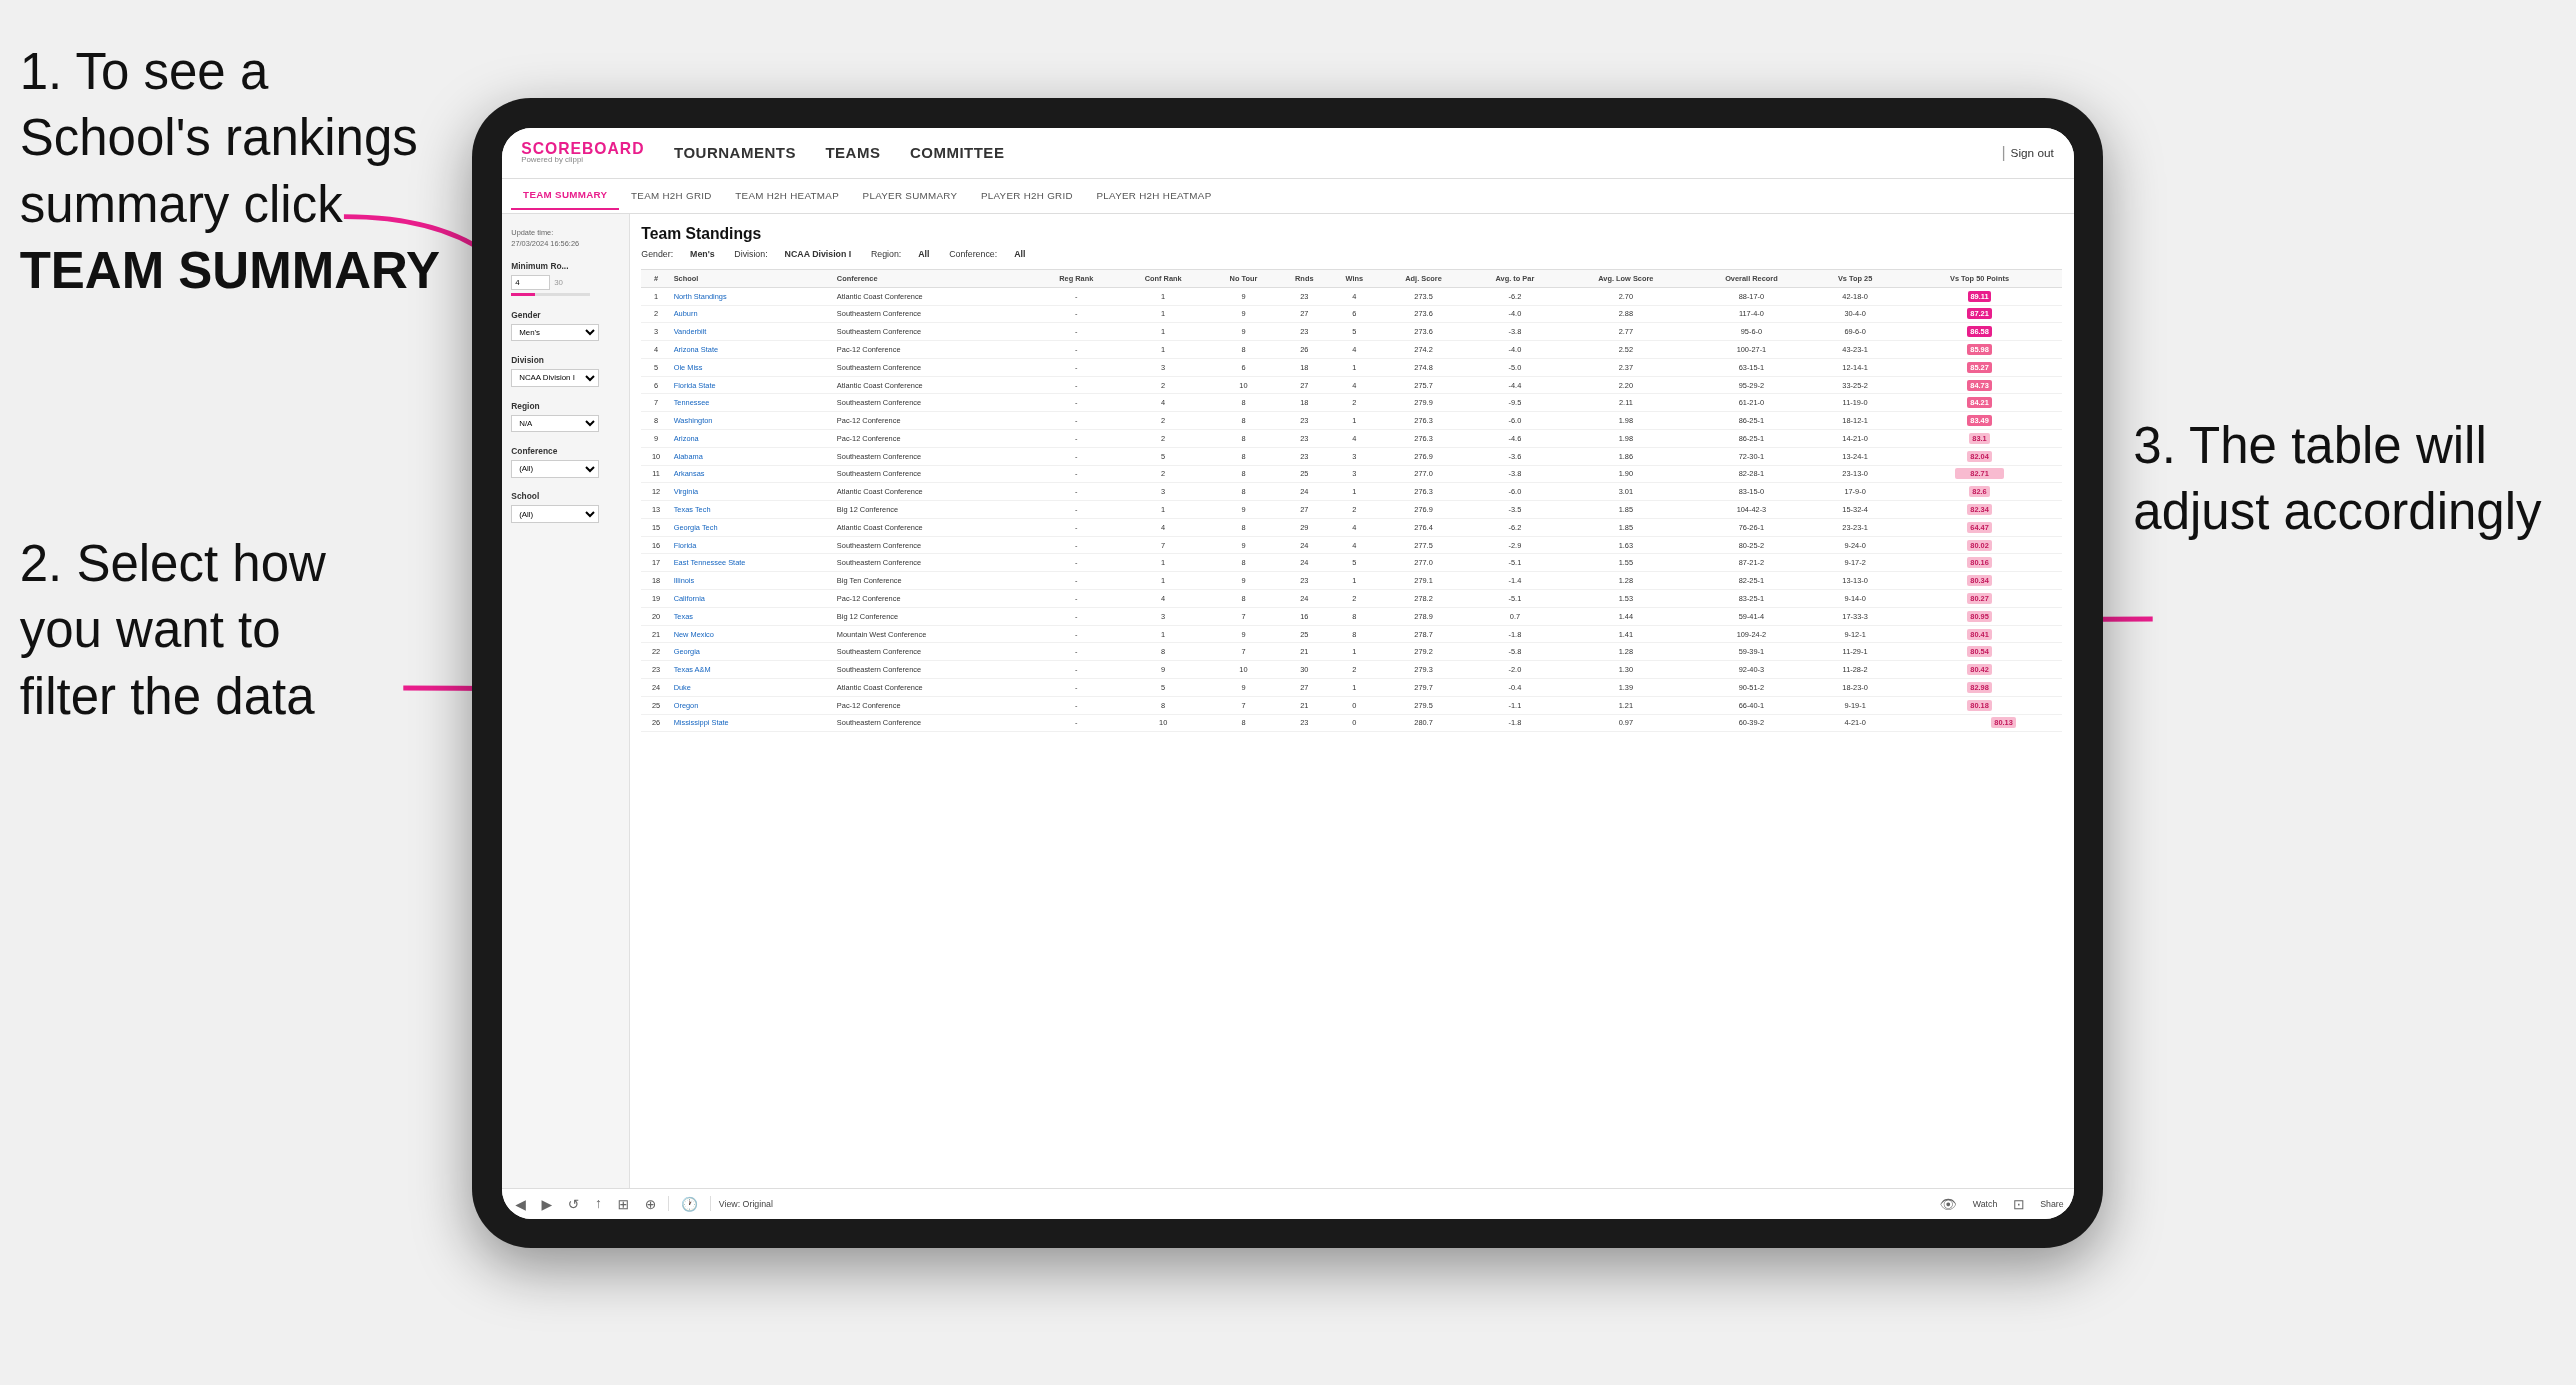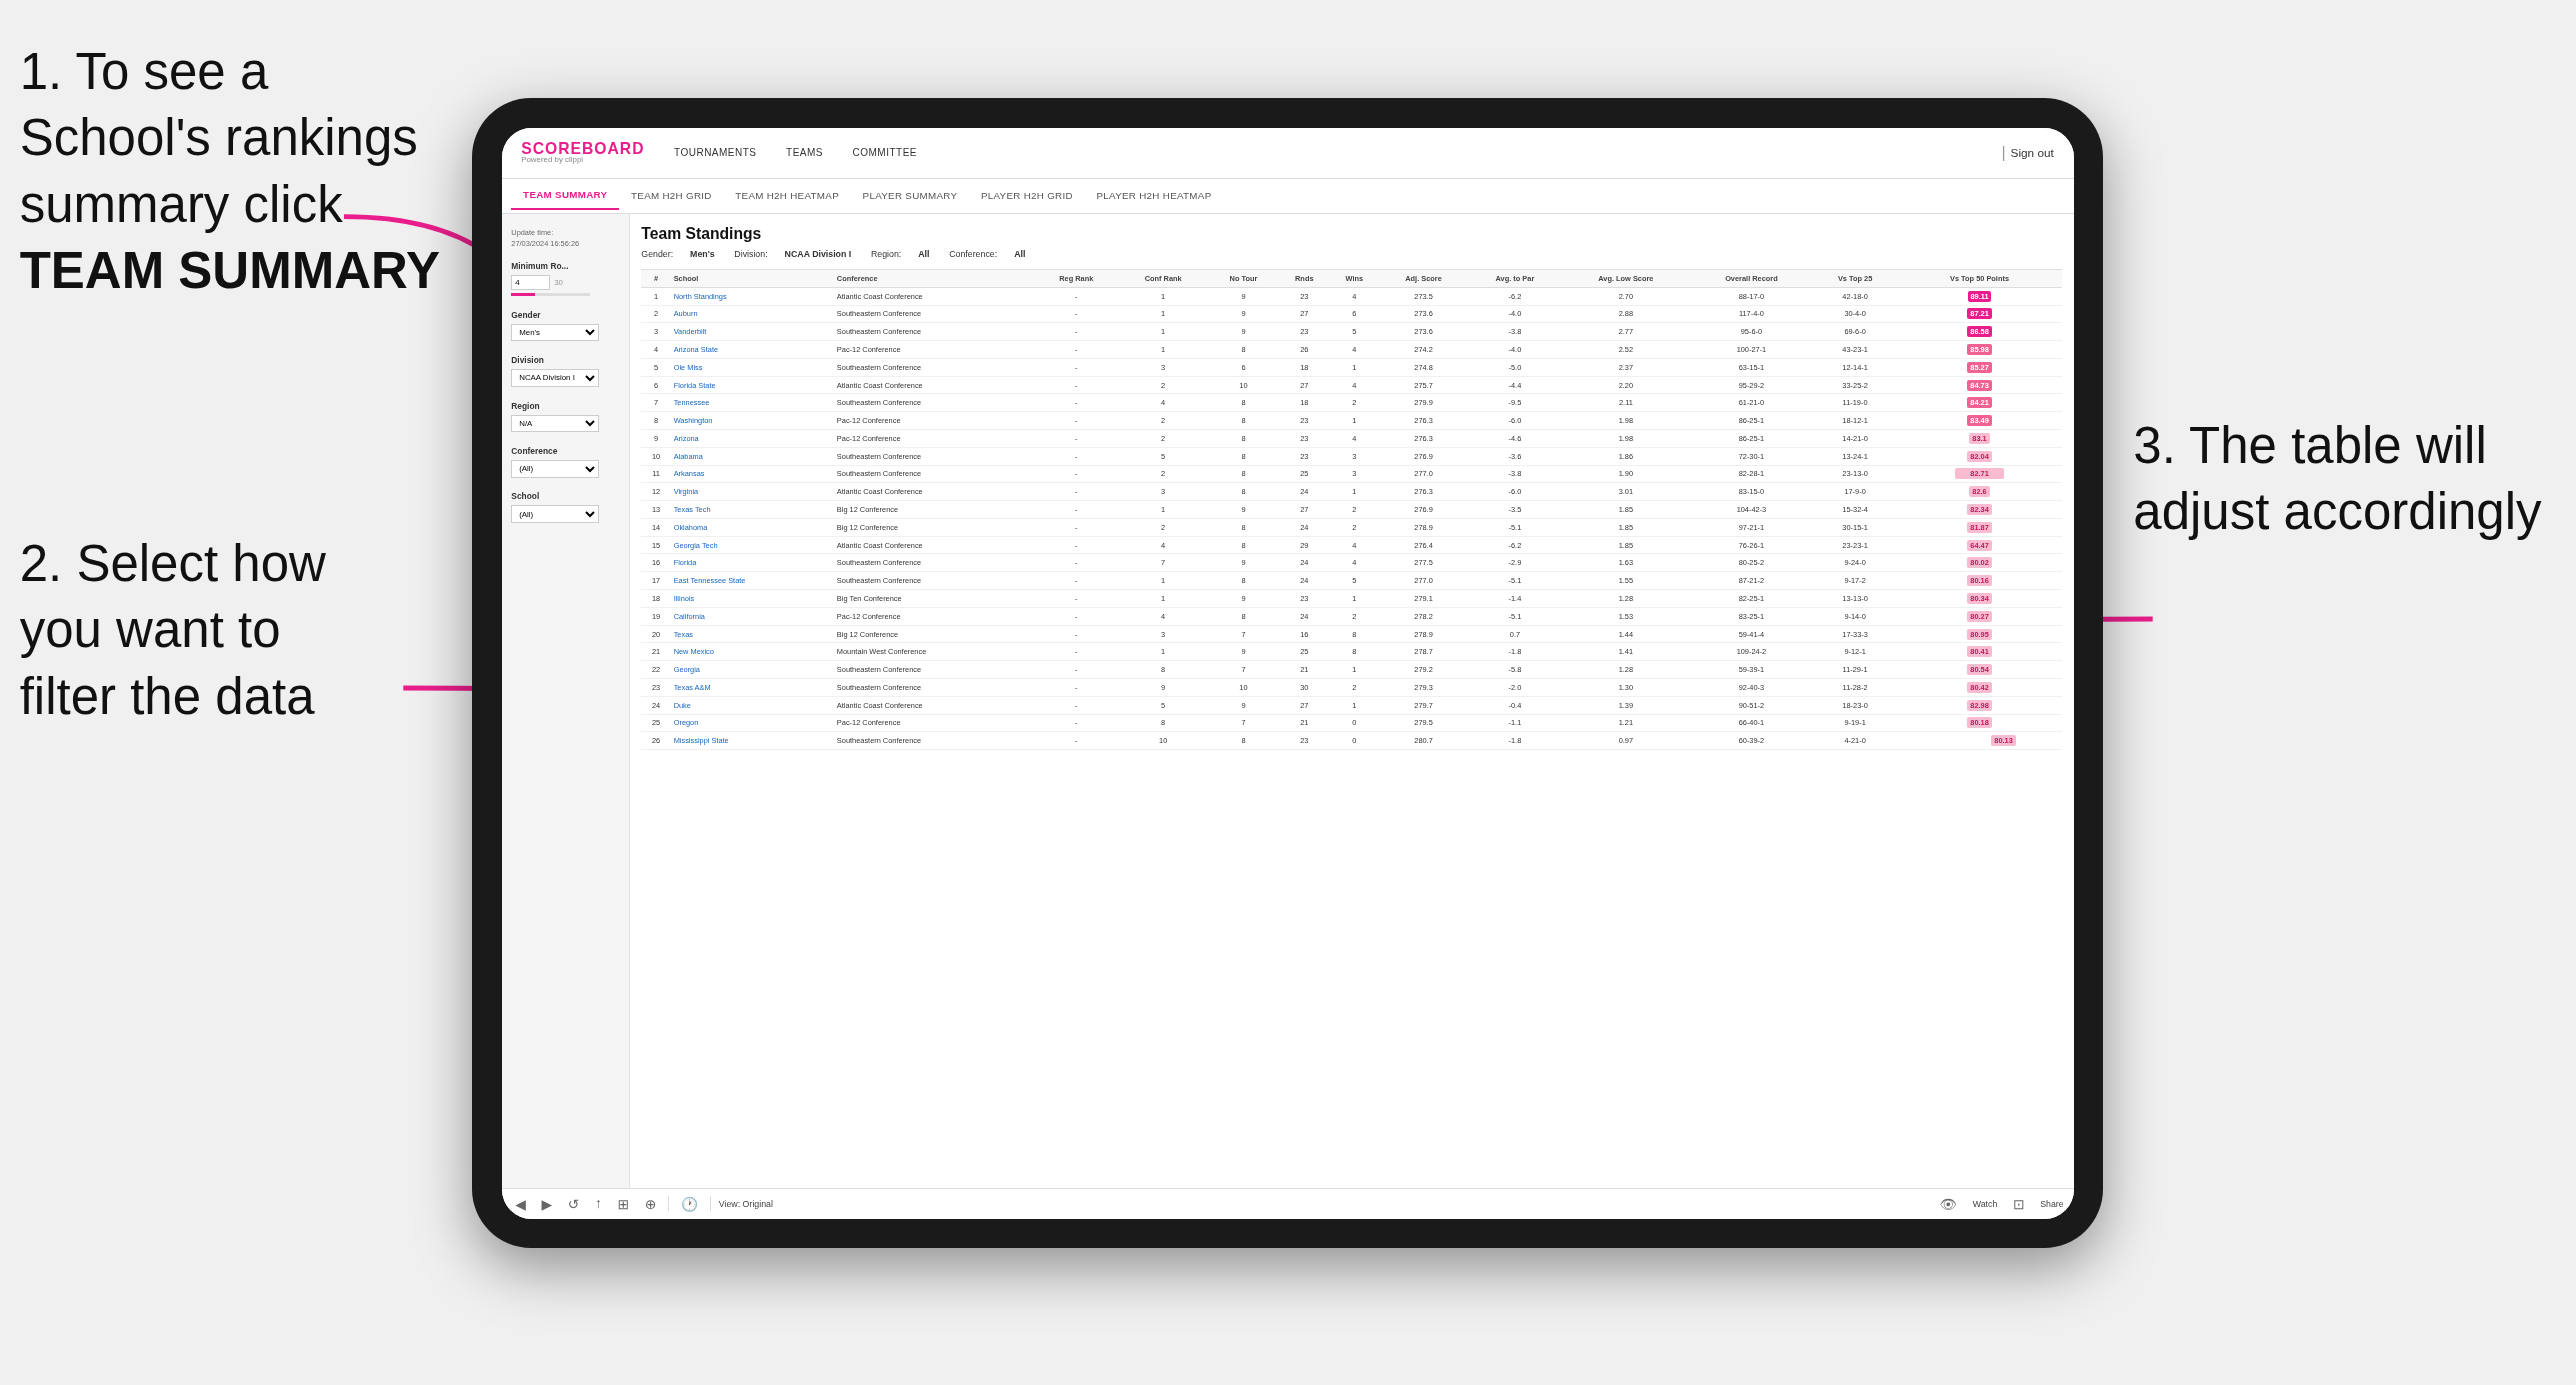--- a/index.html
+++ b/index.html
@@ -123,24 +123,24 @@
       line-height: 1;
     }
 
     .nav-items {
       display: flex;
       gap: 29.5px;
       flex: 1;
     }
 
     .nav-item {
-      font-size: 10px;
+      font-size: 15px;
       color: #333;
       cursor: pointer;
-      font-weight: 400;
+      font-weight: 700;
       letter-spacing: 0.5px;
     }
 
     .sign-out {
       font-size: 11.8px;
       color: #333;
       cursor: pointer;
     }
 
     .sign-out-sep {
@@ -717,36 +717,20 @@
                 <td>27</td>
                 <td>2</td>
                 <td>276.9</td>
                 <td>-3.5</td>
                 <td>1.85</td>
                 <td>104-42-3</td>
                 <td>15-32-4</td>
                 <td><span style="background:#f8bbd0; color:#c2185b; padding:1px 2.9px; border-radius:2px; font-weight:600; display:inline-block;">82.34</span></td>
               </tr>
               <tr>
-                <td>14</td>
-                <td class="left" style="cursor:pointer; color:#1565c0;">Oklahoma</td>
-                <td class="left">Big 12 Conference</td>
-                <td>-</td>
-                <td>2</td>
-                <td>8</td>
-                <td>24</td>
-                <td>2</td>
-                <td>278.9</td>
-                <td>-5.1</td>
-                <td>1.85</td>
-                <td>97-21-1</td>
-                <td>30-15-1</td>
-                <td><span style="background:#f8bbd0; color:#c2185b; padding:1px 2.9px; border-radius:2px; font-weight:600; display:inline-block;">81.87</span></td>
-              </tr>
-              <tr>
                 <td>15</td>
                 <td class="left" style="cursor:pointer; color:#1565c0;">Georgia Tech</td>
                 <td class="left">Atlantic Coast Conference</td>
                 <td>-</td>
                 <td>4</td>
                 <td>8</td>
                 <td>29</td>
                 <td>4</td>
                 <td>276.4</td>
                 <td>-6.2</td>

